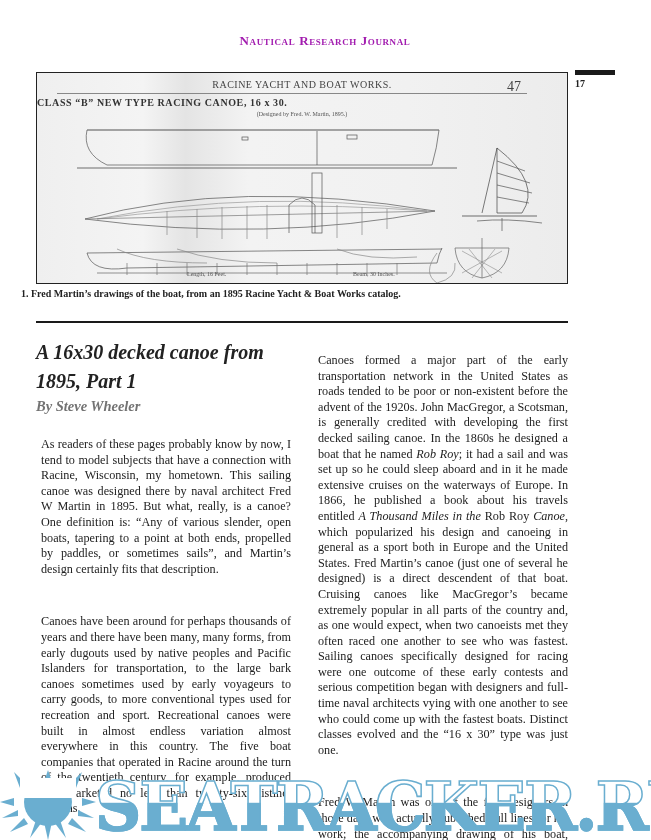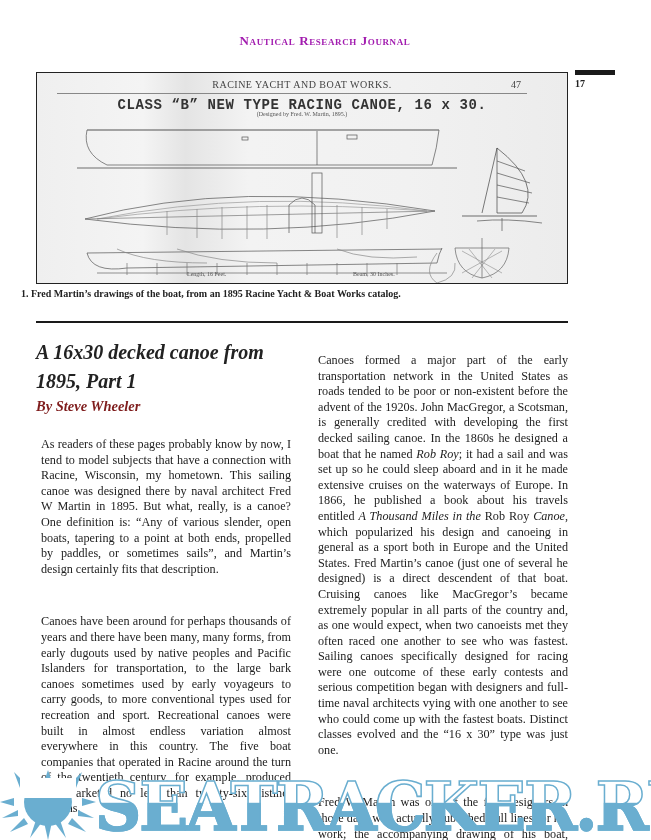--- a/index.html
+++ b/index.html
@@ -2,35 +2,35 @@
 <html><head>
 <meta charset="utf-8">
 <style>
   html, body { margin:0; padding:0; }
   body { width:651px; height:840px; background:#fff; position:relative; overflow:hidden; font-family:"DejaVu Serif", serif; color:#1c1c1c; }
   .running-head { position:absolute; top:33px; left:0; width:604px; text-align:center; font-family:"Liberation Serif", serif; font-size:13px; font-variant:small-caps; letter-spacing:0.6px; font-weight:bold; color:#a21caf;padding-left:23px; }
   .page-num-bar { position:absolute; left:575px; top:70px; width:40px; height:5px; background:#1a1a1a; }
   .page-num { position:absolute; left:575px; top:78px; font-family:"Liberation Serif", serif; font-weight:bold; font-size:10px; color:#222; }
   .figure { position:absolute; left:36px; top:72px; width:530px; height:210px; border:1.5px solid #222; background:linear-gradient(90deg,#efefef 0%, #f4f4f4 20%, #e4e4e4 28%, #f3f3f3 40%, #f1f1f1 70%, #ececec 100%); overflow:hidden; }
   .fig-header { position:absolute; top:6px; left:0; width:100%; text-align:center; font-family:"Liberation Serif", serif; font-size:10px; letter-spacing:0.5px; color:#444; }
-  .fig-pageno { position:absolute; top:6px; right:46px; font-family:"Liberation Serif", serif; font-size:10px; color:#444;text-align:right; }
+  .fig-pageno { position:absolute; top:6px; right:46px; font-family:"Liberation Serif", serif; font-size:14px; color:#444;text-align:right; }
   .fig-rule { position:absolute; top:20px; left:20px; width:470px; height:1px; background:#888; }
-  .fig-title { position:absolute; top:24px; left:0; width:100%; text-align:center; font-family:Liberation Mono, monospace; font-weight:bold; font-size:14px; letter-spacing:0.6px; color:#333; }
+  .fig-title { position:absolute; top:24px; left:0; width:100%; text-align:left; font-family:Liberation Serif, serif; font-weight:bold; font-size:10px; letter-spacing:0.6px; color:#333; }
   .fig-sub { position:absolute; top:38px; left:0; width:100%; text-align:center; font-family:"Liberation Serif", serif; font-size:6px; color:#555; }
   .fig-drawing { position:absolute; left:0; top:0; }
   .fig-length { position:absolute; top:198px; left:150px; font-family:"Liberation Serif", serif; font-size:6px; color:#555; }
   .fig-beam { position:absolute; top:198px; left:316px; font-family:"Liberation Serif", serif; font-size:6px; color:#555; }
   .caption { position:absolute; left:21px; top:288px; font-family:"Liberation Serif", serif; font-weight:bold; font-size:10px; color:#222; }
   .divider { position:absolute; left:36px; top:321px; width:532px; height:1.5px; background:#1a1a1a; }
   .col { position:absolute; width:260px; font-family:"Liberation Serif", serif; font-size:12.2px; line-height:15.6px; text-align:justify; color:#222; }
   .col p { margin:5px; }
   .col-left { left:36px; top:432px; }
   .col-right { left:313px; top:348px; }
   .article-title { position:absolute; left:36px; top:338px; font-family:"Liberation Serif", serif; font-weight:bold; font-size:20px; line-height:29px; color:#222; width:260px;font-style:italic; }
-  .byline { position:absolute; left:36px; top:398px; font-family:"Liberation Serif", serif; font-weight:bold; font-style:italic; font-size:14.5px; color:#7f1d1d; }
+  .byline { position:absolute; left:36px; top:398px; font-family:"Liberation Serif", serif; font-weight:bold; font-style:italic; font-size:14.5px; color:#737373; }
   .para-gap { height:27px; }
   .para-gap-r { height:27px; }
   .watermark { position:absolute; left:0; top:770px; width:651px; height:70px; }
   .wm-text { position:absolute; left:95px; top:770px; font-family:"DejaVu Serif", serif; font-weight:bold; font-size:64px; letter-spacing:-2px; line-height:70px; color:transparent; background:linear-gradient(180deg,#fff 0%,#fff 44%,#6aaed0 44%,#6aaed0 100%); -webkit-background-clip:text; background-clip:text; -webkit-text-stroke:1.5px #6aaed0; transform:scaleY(1.05); transform-origin:top left; }
 </style>
 </head>
 <body>
 
 <div class="running-head">Nautical Research Journal</div>
 <div class="page-num-bar"></div>

